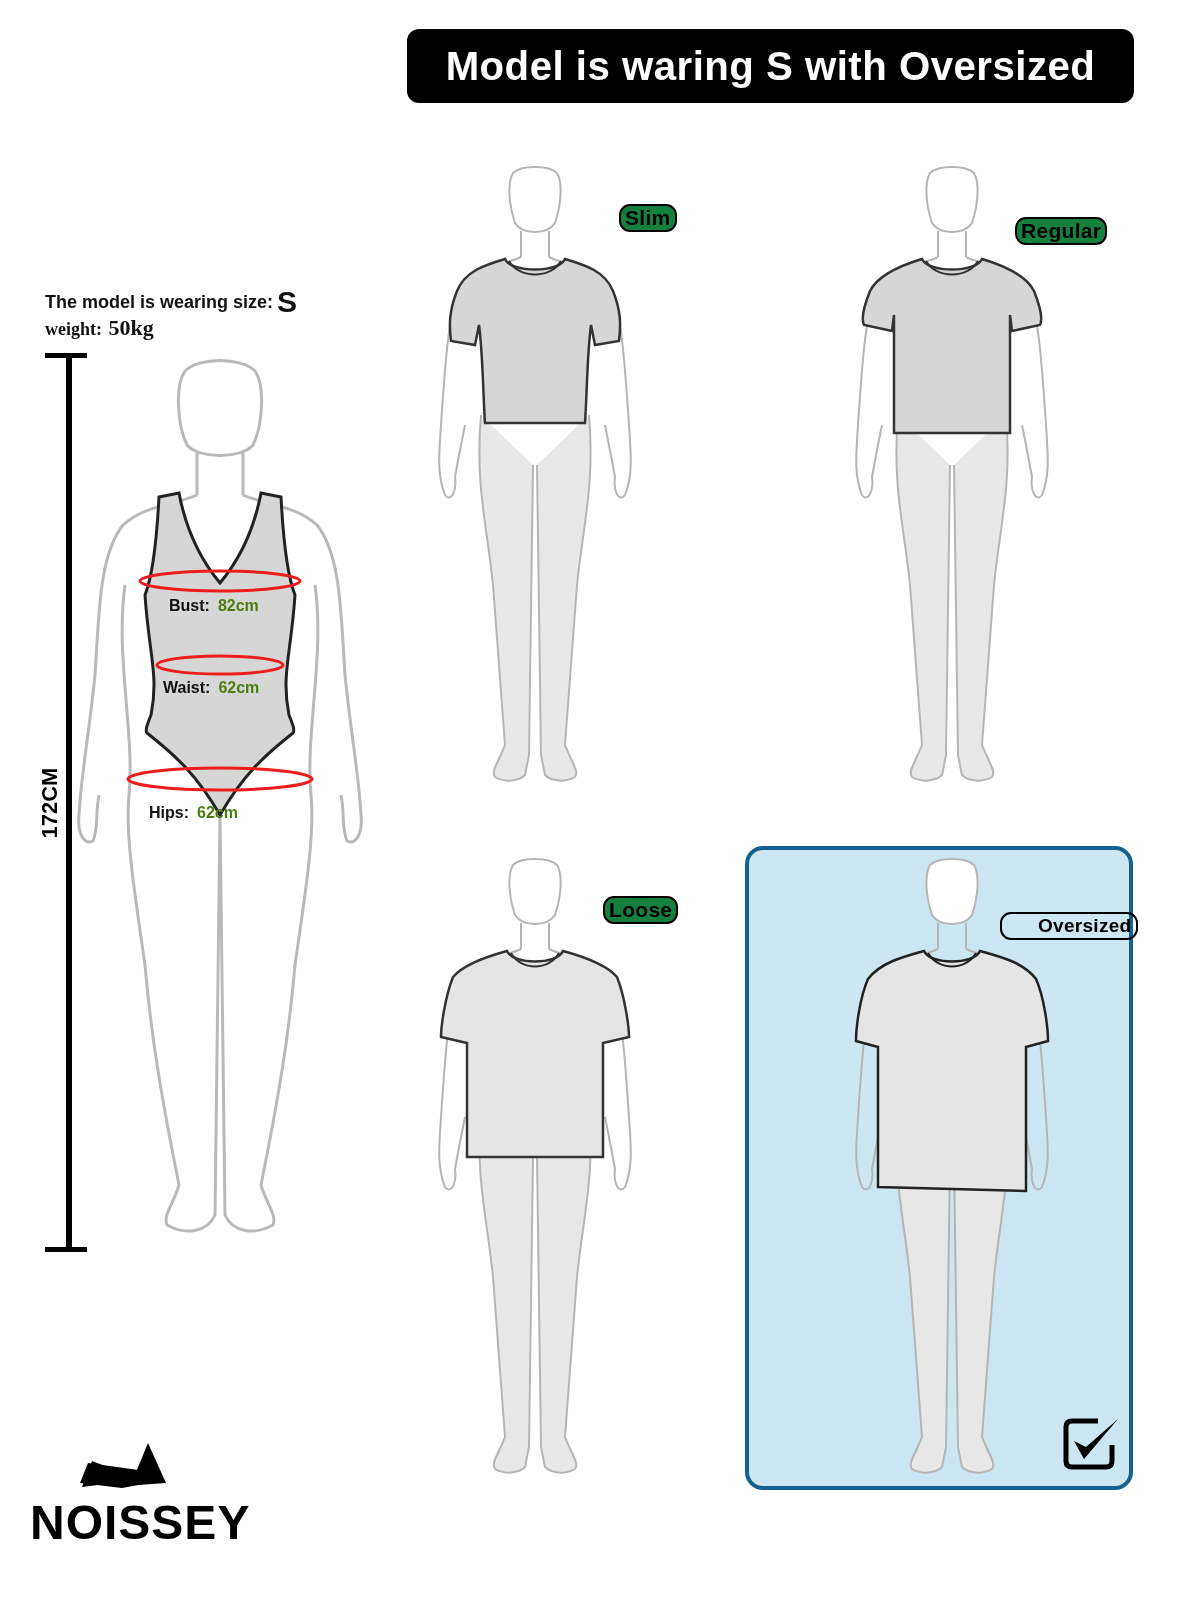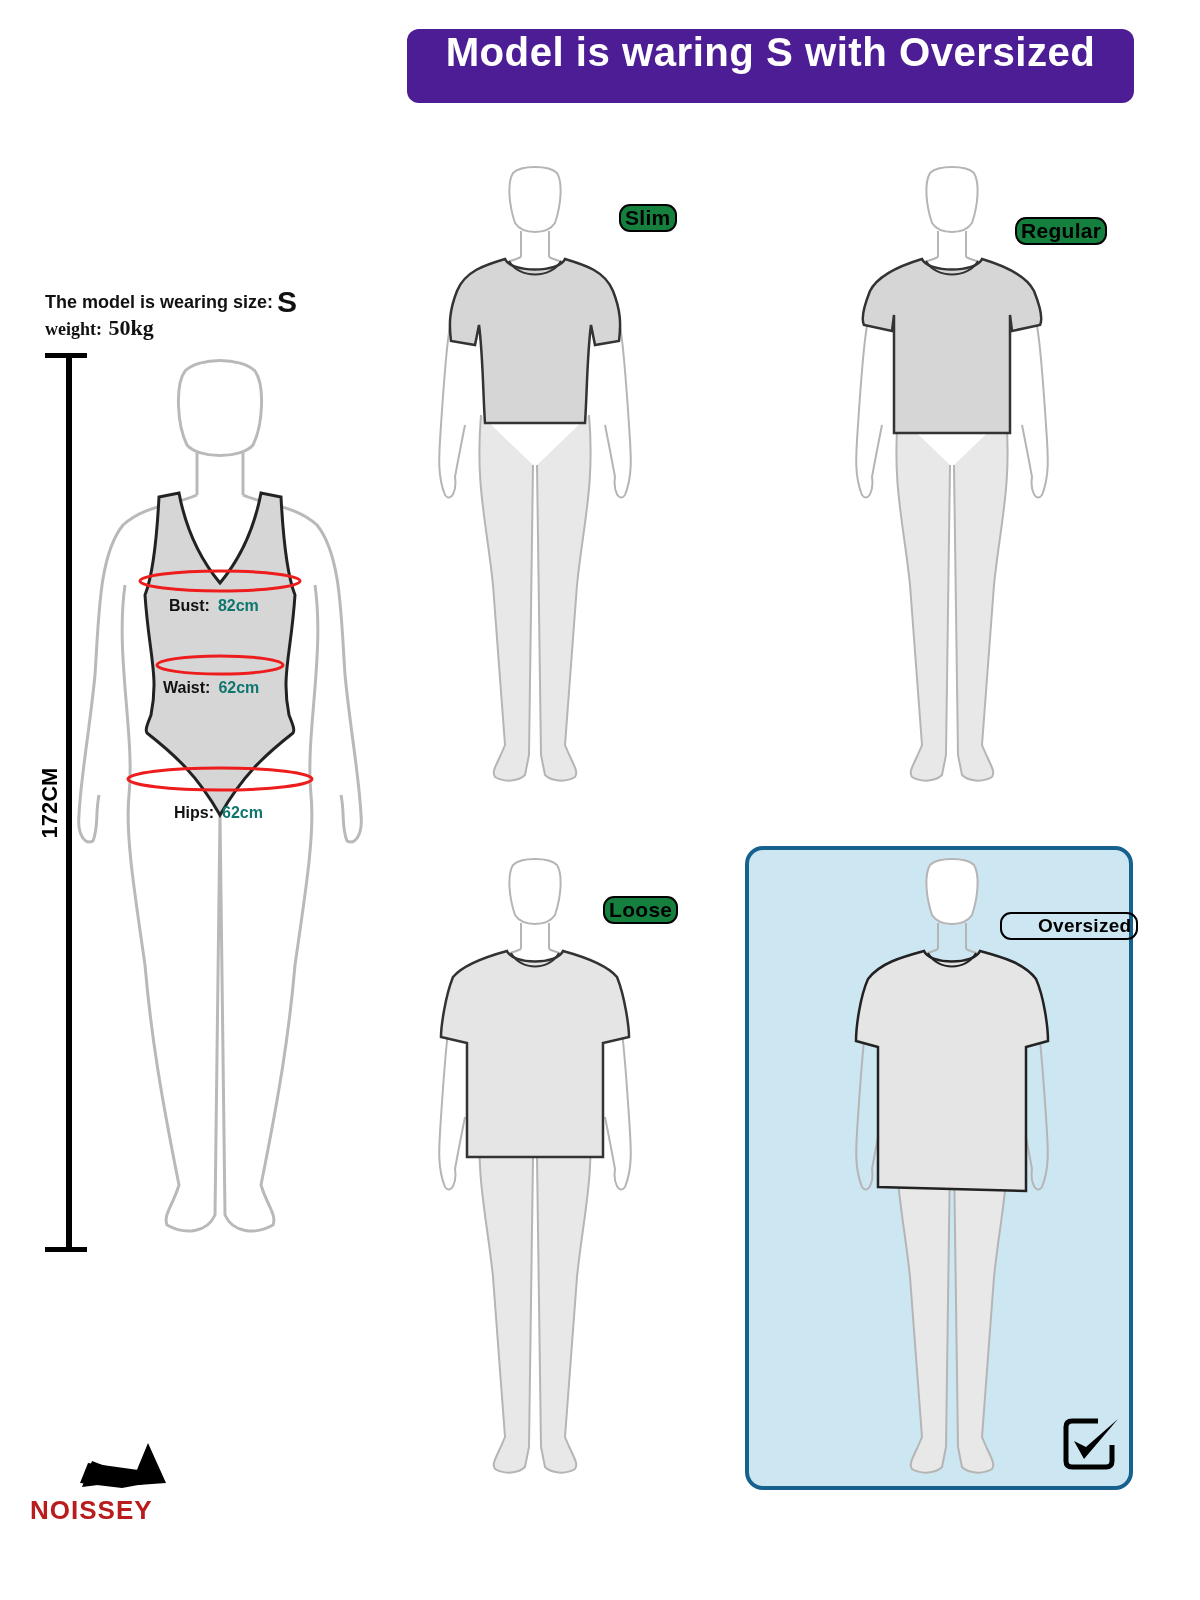--- a/index.html
+++ b/index.html
@@ -1,42 +1,42 @@
 <!DOCTYPE html>
 <html><head>
 <meta charset="utf-8">
 <style>
   html, body { margin:0; padding:0; }
   body { width:1200px; height:1600px; background:#ffffff; position:relative; overflow:hidden;
          font-family:"Liberation Sans", sans-serif; }
   .abs { position:absolute; }
-  .title-bar { left:407px; top:29px; width:727px; height:74px; background:#4c1d95; border-radius:12px;
-               display:flex; justify-content:center; }
+  .title-bar { left:407px; top:29px; width:727px; height:74px; background:#000000; border-radius:12px;
+               display:flex; align-items:center; justify-content:center; }
   .title-text { color:#fff; font-weight:bold; font-size:41px; letter-spacing:0.5px;
                 font-family:"Liberation Sans", sans-serif; transform:scaleX(0.98); white-space:nowrap; }
   .info-line { font-weight:bold; color:#111; white-space:nowrap;text-align:right; }
   .info1 { left:45px; top:285px; font-size:18px; }
   .info1 .size-val { font-size:30px; vertical-align:-4px; margin-left:4px; }
   .info2 { left:45px; top:315px; font-size:18px;font-family:Liberation Serif, serif; }
   .info2 .weight-val { font-size:22px; margin-left:2px; }
   .height-bar { left:66px; top:354px; width:6px; height:897px; background:#000; }
   .height-cap-top { left:45px; top:353px; width:42px; height:5px; background:#000; }
   .height-cap-bot { left:45px; top:1247px; width:42px; height:5px; background:#000; }
   .height-label { left:10px; top:790px; width:80px; font-weight:bold; font-size:22px;
                   transform:rotate(-90deg); transform-origin:center; text-align:center; white-space:nowrap; }
   .meas { font-weight:bold; font-size:16px; color:#111; white-space:nowrap; }
-  .meas .v { color:#0f766e;padding-left:8px; }
+  .meas .v { color:#4d7c0f;padding-left:8px; }
   .fit-tag { border:2px solid #000; border-radius:11px; padding:0 4px; font-weight:bold; font-size:21px;
              background:#15803d; line-height:24px; white-space:nowrap; letter-spacing:0.3px; }
   .oversized-panel { left:745px; top:846px; width:388px; height:644px; background:#cce6f2;
                      border:4px solid #17618f; border-radius:18px; box-sizing:border-box; }
   .oversized-tag { background:transparent; font-size:19px; }
   .check-icon { left:1060px; top:1415px; width:58px; height:58px; }
   .logo { left:30px; top:1443px; width:200px; height:100px; }
-  .logo-text { left:30px; top:1495px; font-weight:bold; font-size:26px; letter-spacing:1px; color:#b91c1c; }
+  .logo-text { left:30px; top:1495px; font-weight:bold; font-size:48px; letter-spacing:1px; color:#000000; }
   svg { overflow:visible; }
 </style>
 </head>
 <body>
 
 <div class="abs title-bar">
   <span class="title-text">Model is waring S with Oversized</span>
 </div>
 
 <div class="abs info-line info1">
@@ -87,21 +87,21 @@
   <ellipse cx="145" cy="310" rx="63" ry="9" fill="none" stroke="#ee1c1c" stroke-width="3"></ellipse>
   <ellipse cx="145" cy="424" rx="92" ry="11" fill="none" stroke="#ee1c1c" stroke-width="3"></ellipse>
 </svg>
 
 <div class="abs meas" style="left:169px; top:597px;">
   <span>Bust:</span><span class="v">82cm</span>
 </div>
 <div class="abs meas" style="left:163px; top:679px;">
   <span>Waist:</span><span class="v">62cm</span>
 </div>
-<div class="abs meas" style="left:174px; top:804px;">
+<div class="abs meas" style="left:149px; top:804px;">
   <span>Hips:</span><span class="v">62cm</span>
 </div>
 
 <div class="abs oversized-panel"></div>
 
 <svg class="abs" style="left:435px; top:165px;" width="200" height="620" viewBox="0 0 200 620">
   <use href="#figure-body"></use>
   <path d="M70,94 C50,100 30,106 22,126 C14,146 14,160 16,176 L40,180 L44,160 C48,190 48,230 50,258 L150,258 C152,230 152,190 156,160 L160,180 L184,176 C186,160 186,146 178,126 C170,106 150,100 130,94 C124,108 76,108 70,94 Z" fill="#d6d6d6" stroke="#333" stroke-width="2.5"></path>
   <path d="M74,96 C84,114 116,114 126,96" fill="none" stroke="#333" stroke-width="2"></path>
 </svg>

